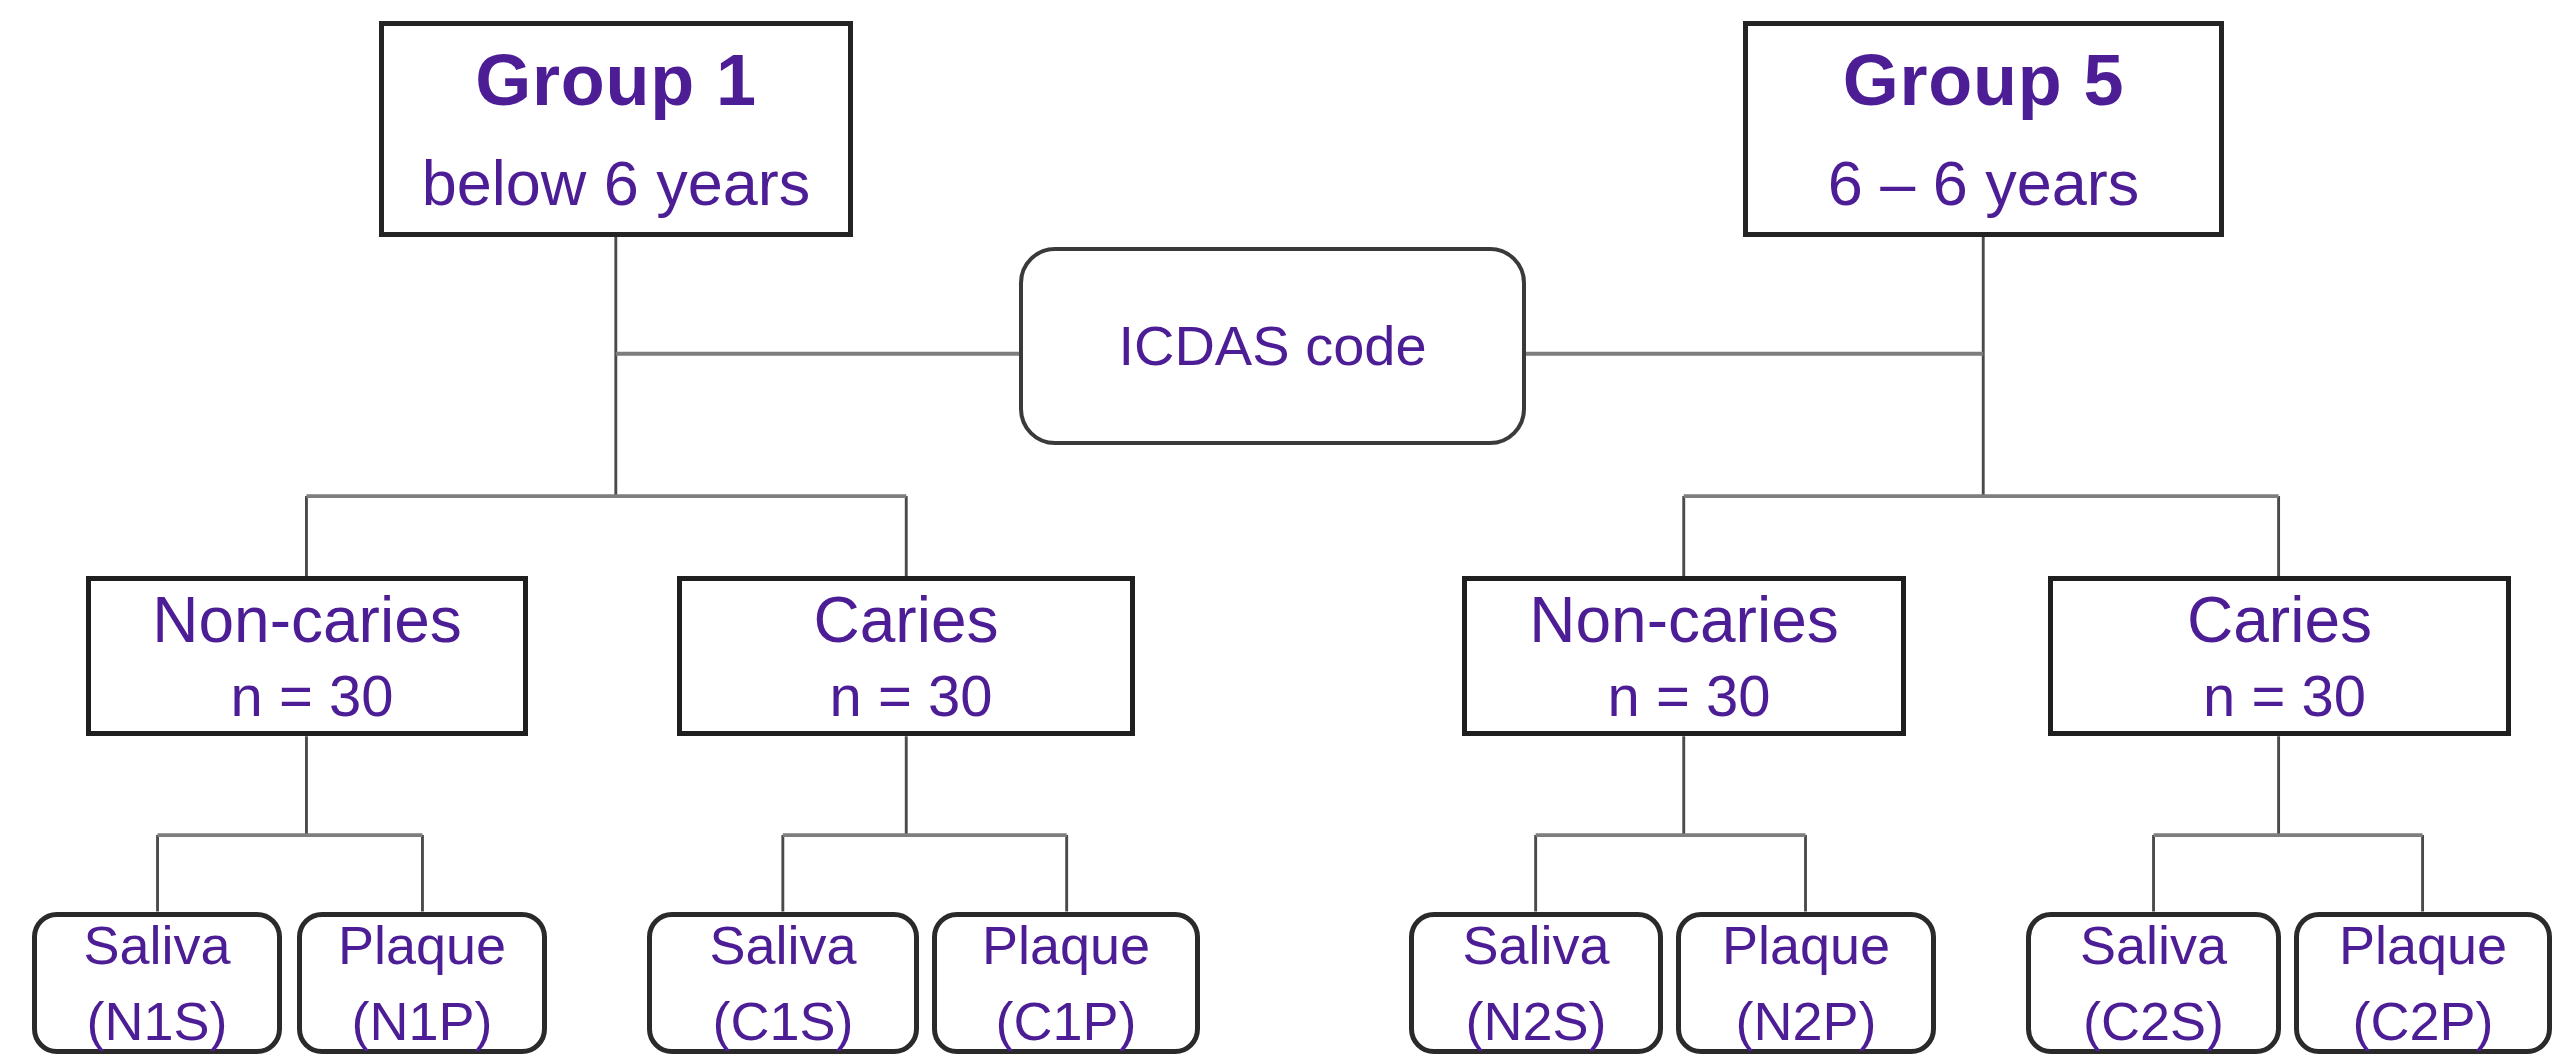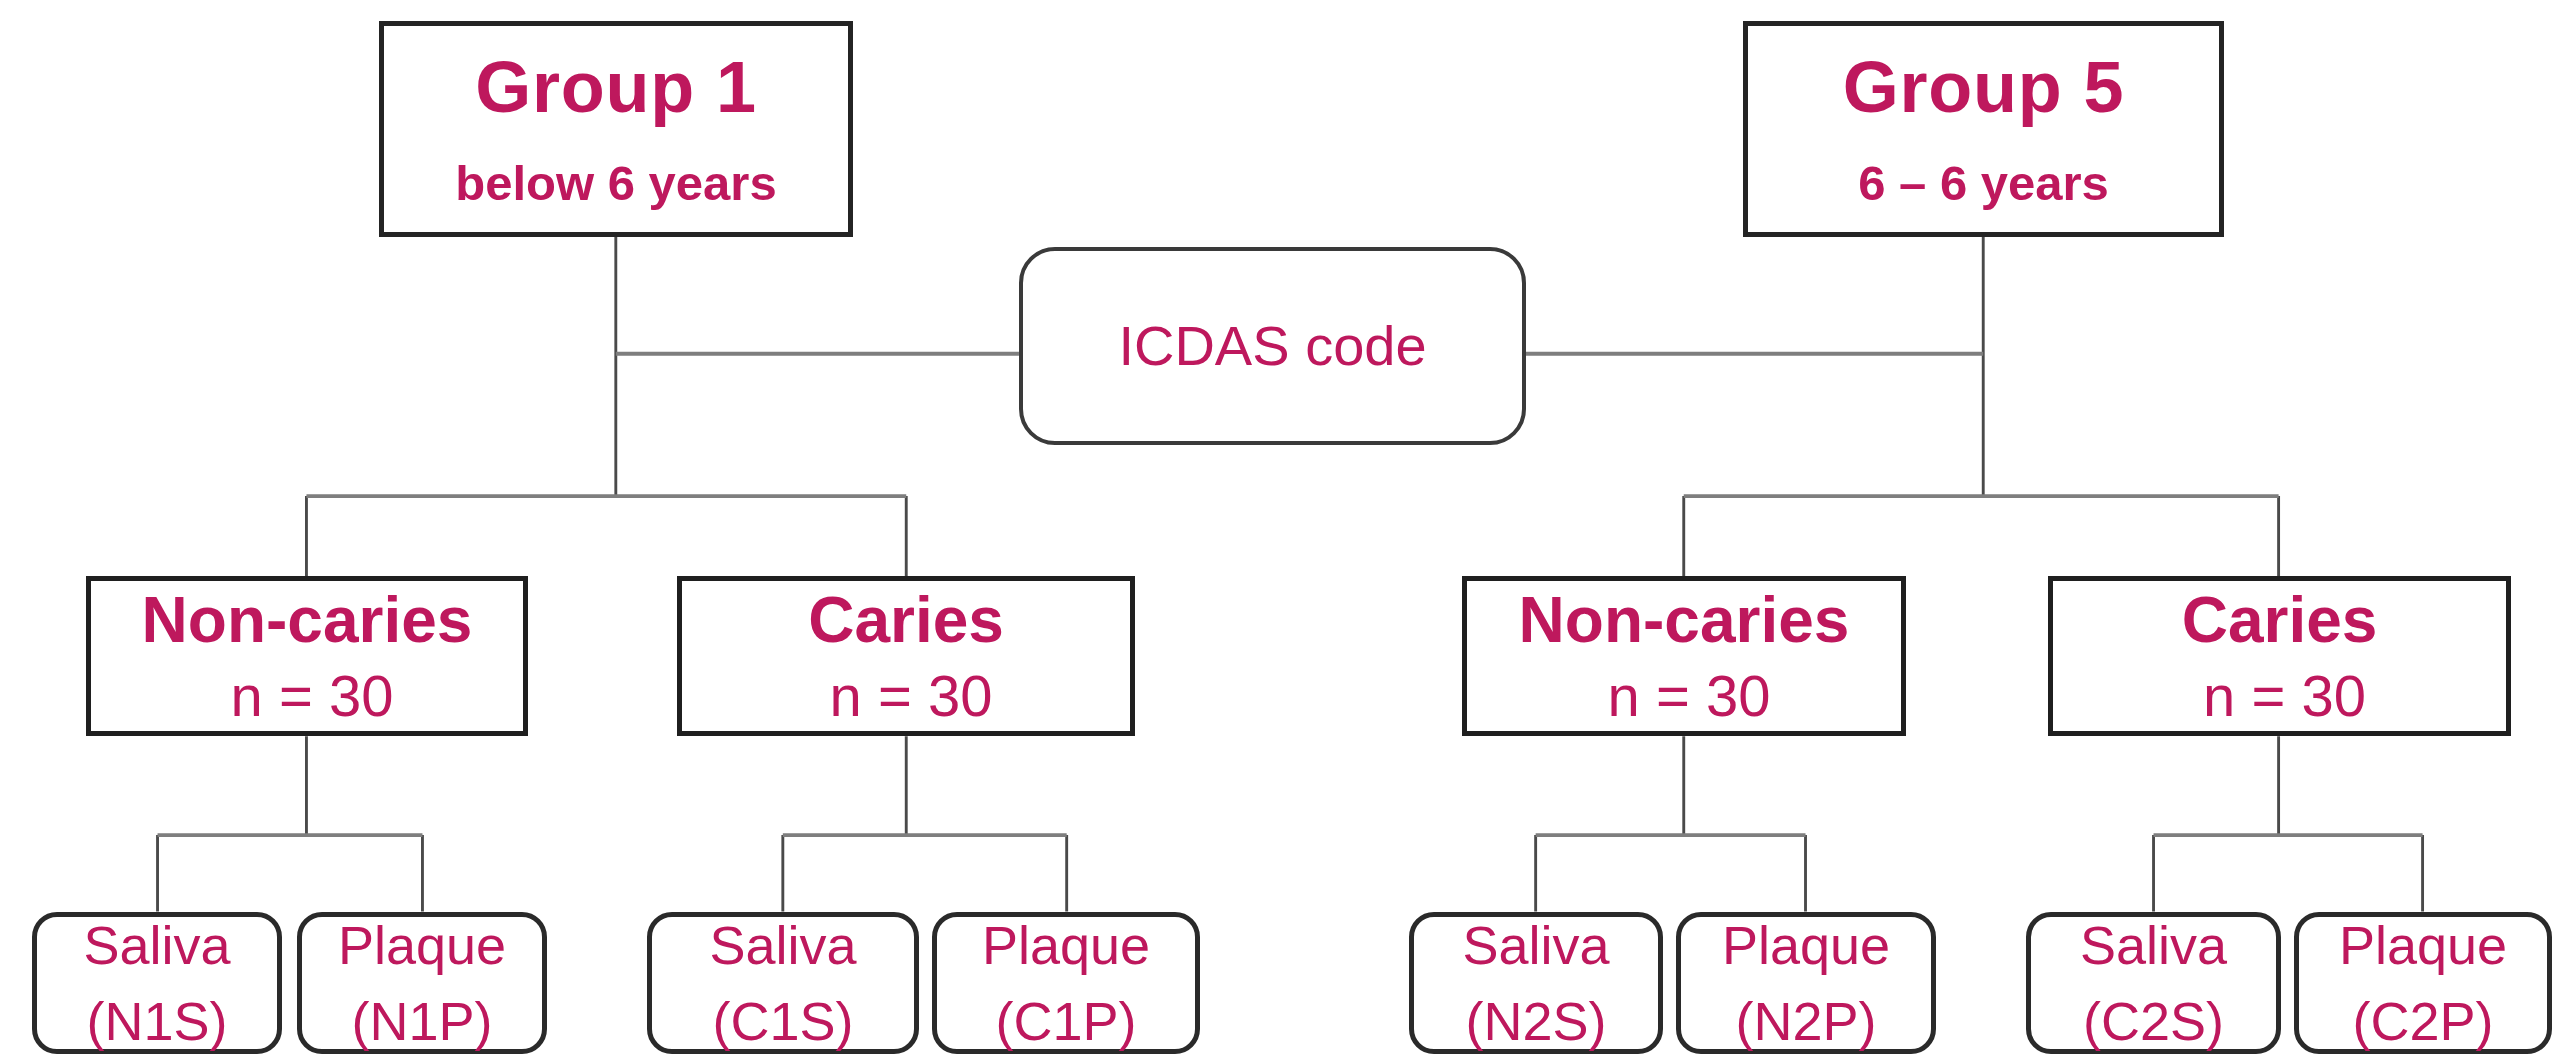--- a/index.html
+++ b/index.html
@@ -6,21 +6,21 @@
     margin: 0;
     padding: 0;
     background: #ffffff;
   }
   .canvas {
     position: relative;
     width: 2576px;
     height: 1063px;
     background: #ffffff;
     font-family: "Liberation Sans", "DejaVu Sans", sans-serif;
-    color: #be185d;
+    color: #4c1d95;
     overflow: hidden;
   }
   .connectors {
     position: absolute;
     left: 0; top: 0;
     width: 2576px;
     height: 1063px;
   }
   .box {
     position: absolute;
@@ -36,38 +36,37 @@
   .group-box {
     border: 5px solid #242424;
     gap: 36px;
   }
   .group-title {
     font-size: 72px;
     font-weight: bold;
     letter-spacing: 0.8px;
   }
   .group-sub {
-    font-size: 49px;
-    font-weight: bold;
+    font-size: 63px;
   }
   .assessment-box {
     border: 4.1px solid #3a3a3a;
     border-radius: 36px;
     gap: 43px;
   }
   .assessment-line {
     font-size: 56px;
   }
   .cohort-box {
     border: 5.8px solid #1f1f1f;
     gap: 15px;
   }
   .cohort-title {
     font-size: 64px;
-    font-weight: bold;
+    font-weight: normal;
     text-align: right;
   }
   .cohort-count {
     font-size: 58px;
     margin-left: 10px;
   }
   .leaf-box {
     border: 5.8px solid #2a2a2a;
     border-radius: 25px;
     gap: 22px;

